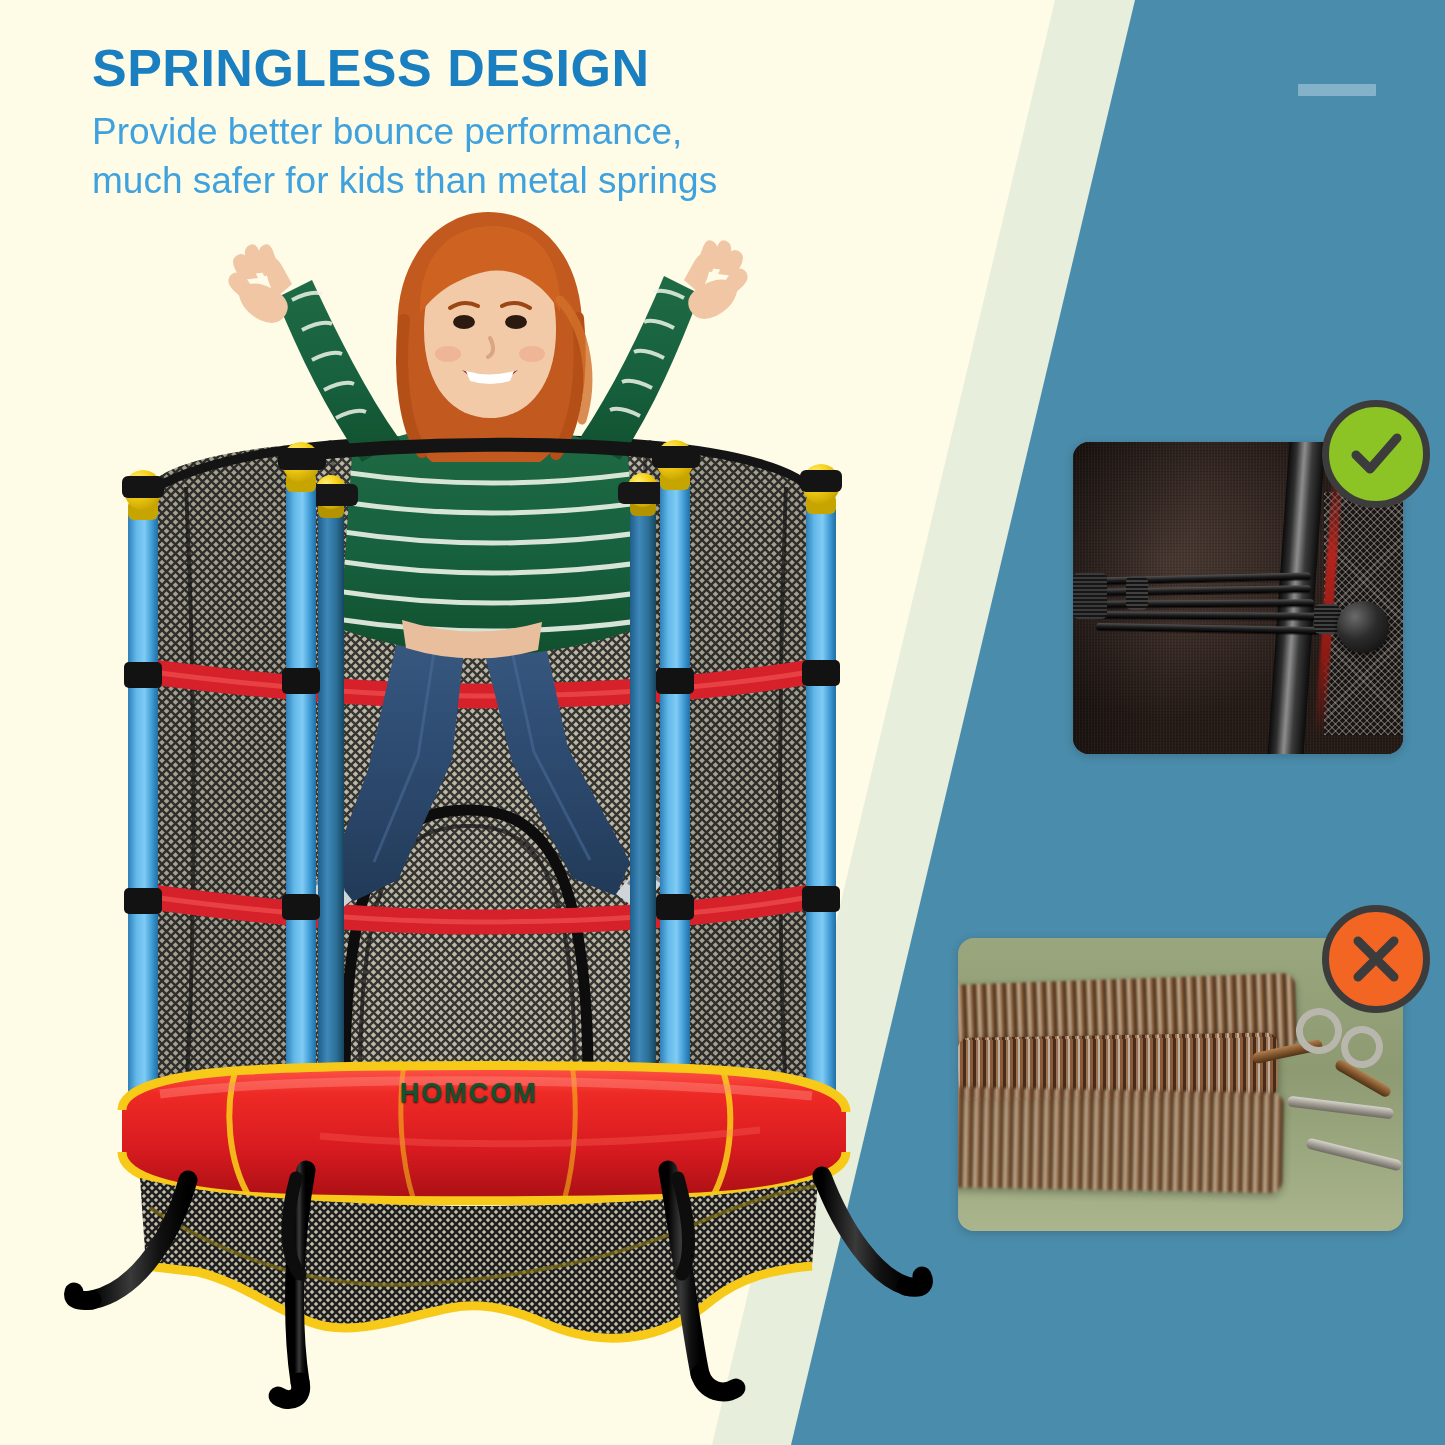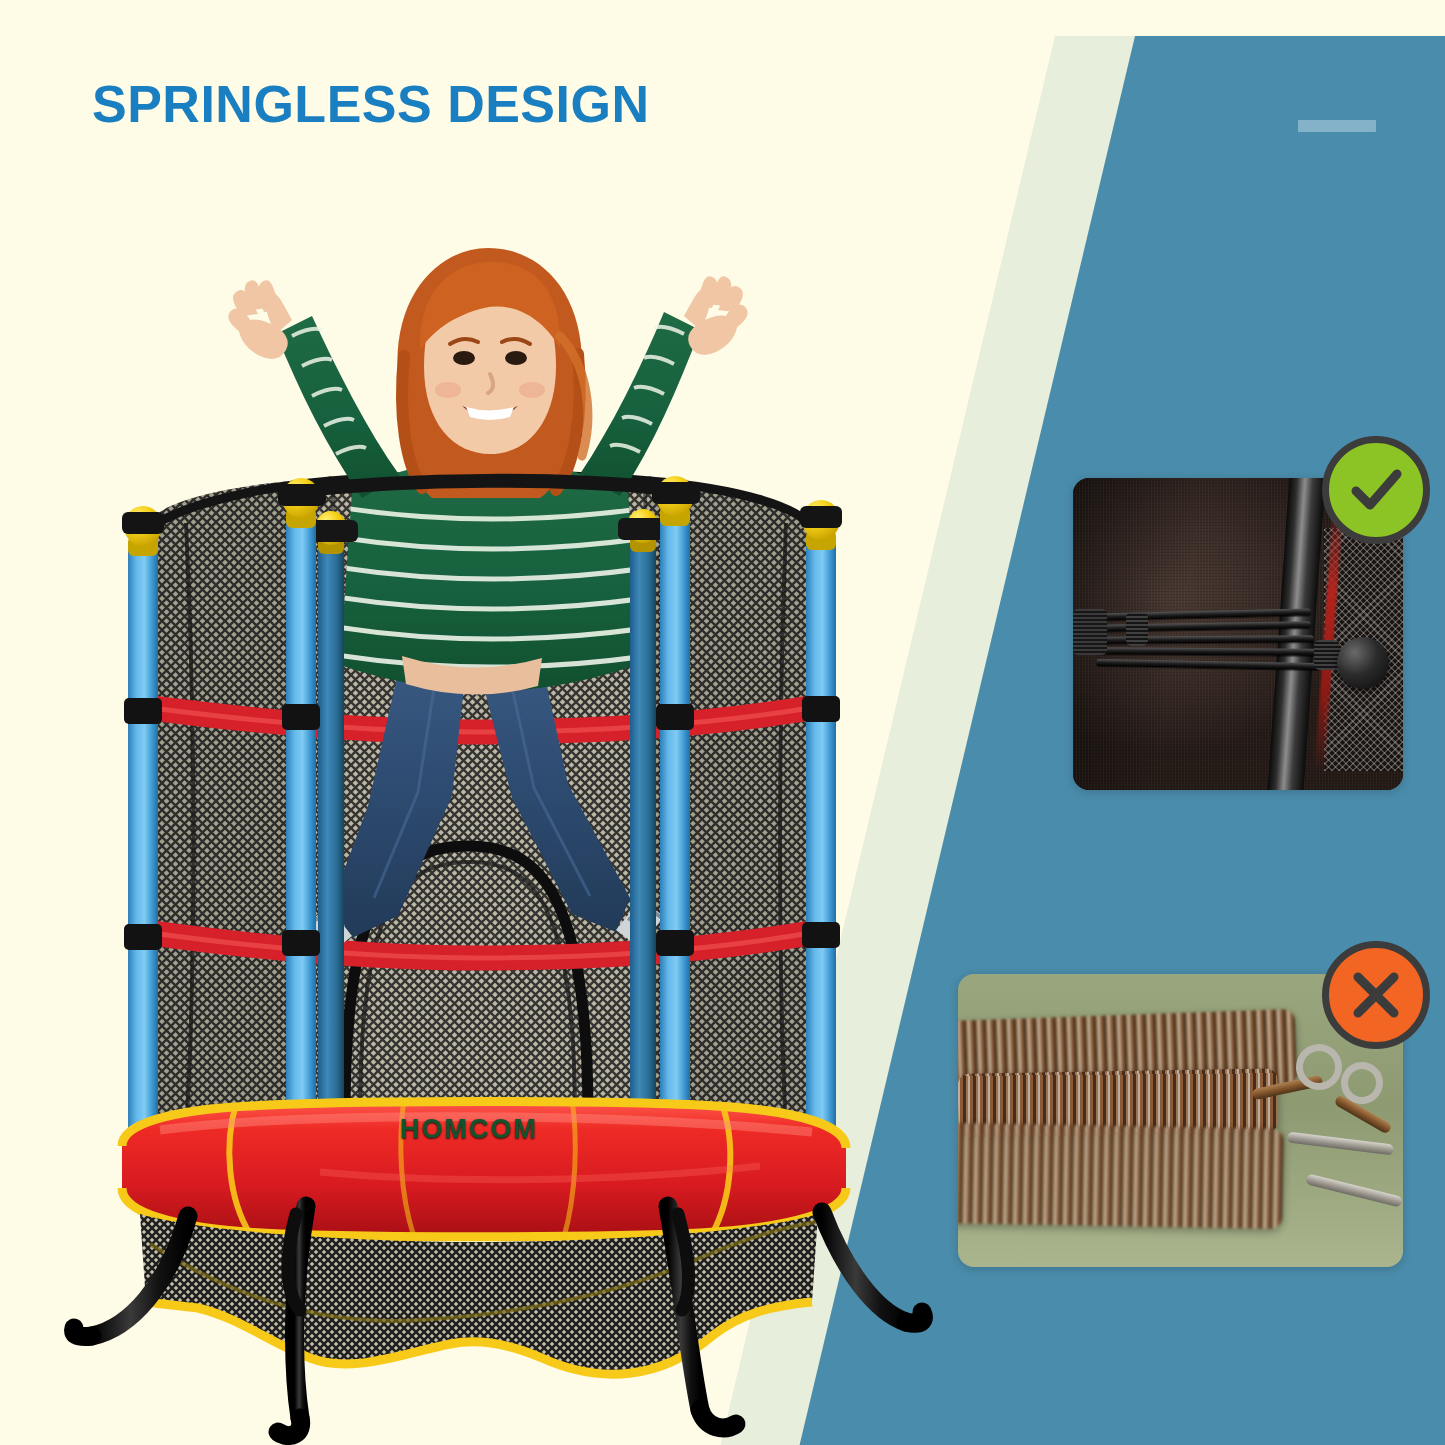--- a/index.html
+++ b/index.html
@@ -3,21 +3,21 @@
 <meta charset="utf-8">
 <style>
   * { margin:0; padding:0; box-sizing:border-box; }
   html,body { width:1445px; height:1445px; }
   body {
     font-family:"Liberation Sans", sans-serif;
     background:#FEFBE7;
     position:relative;
     overflow:hidden;
   }
-  #stage { position:absolute; inset:0;margin-top:36px; }
+  #stage { position:absolute; inset:0; }
 
   
   .bg-cream { position:absolute; inset:0; background:#FEFBE7; }
   .bg-mint {
     position:absolute; inset:0;
     background:#E8EEDC;
     clip-path: polygon(1055px 0, 1155px 0, 812px 1445px, 712px 1445px);
   }
   .bg-blue {
     position:absolute; inset:0;
@@ -161,20 +161,22 @@
 </head>
 <body>
 
 <div id="stage">
 
   <div class="bg-cream"></div>
   <div class="bg-mint"></div>
   <div class="bg-blue"></div>
 
   <div class="headline">SPRINGLESS DESIGN</div>
+  <div class="subhead">Provide better bounce performance,
+much safer for kids than metal springs</div>
 
   <div class="top-dash"></div>
 
   <div id="product">
     <svg viewBox="0 0 1000 1445" xmlns="http://www.w3.org/2000/svg">
       <defs>
         <pattern id="netmesh" width="9" height="9" patternUnits="userSpaceOnUse">
           <rect width="9" height="9" fill="#B9B5A0"></rect>
           <path d="M0 0 L9 9 M9 0 L0 9" stroke="#2a2a2a" stroke-width="2.4"></path>
         </pattern>

